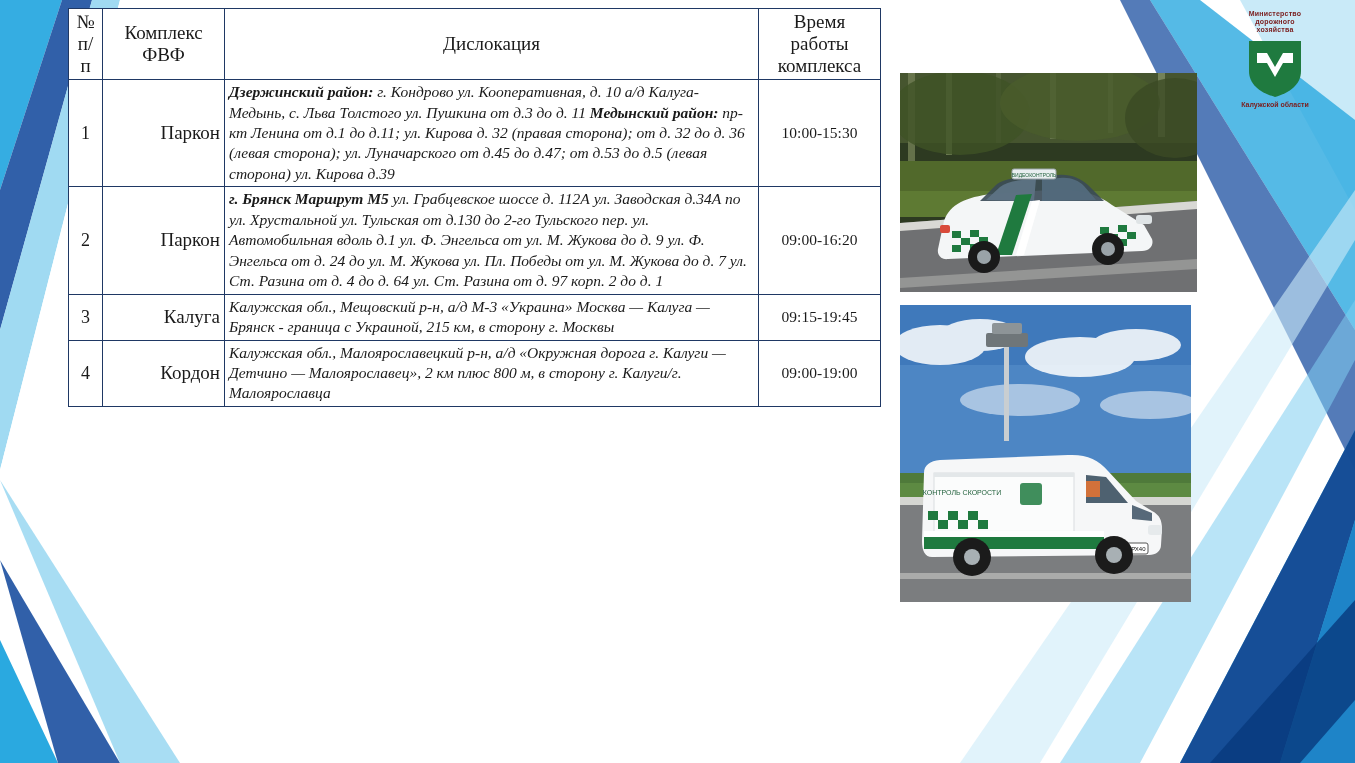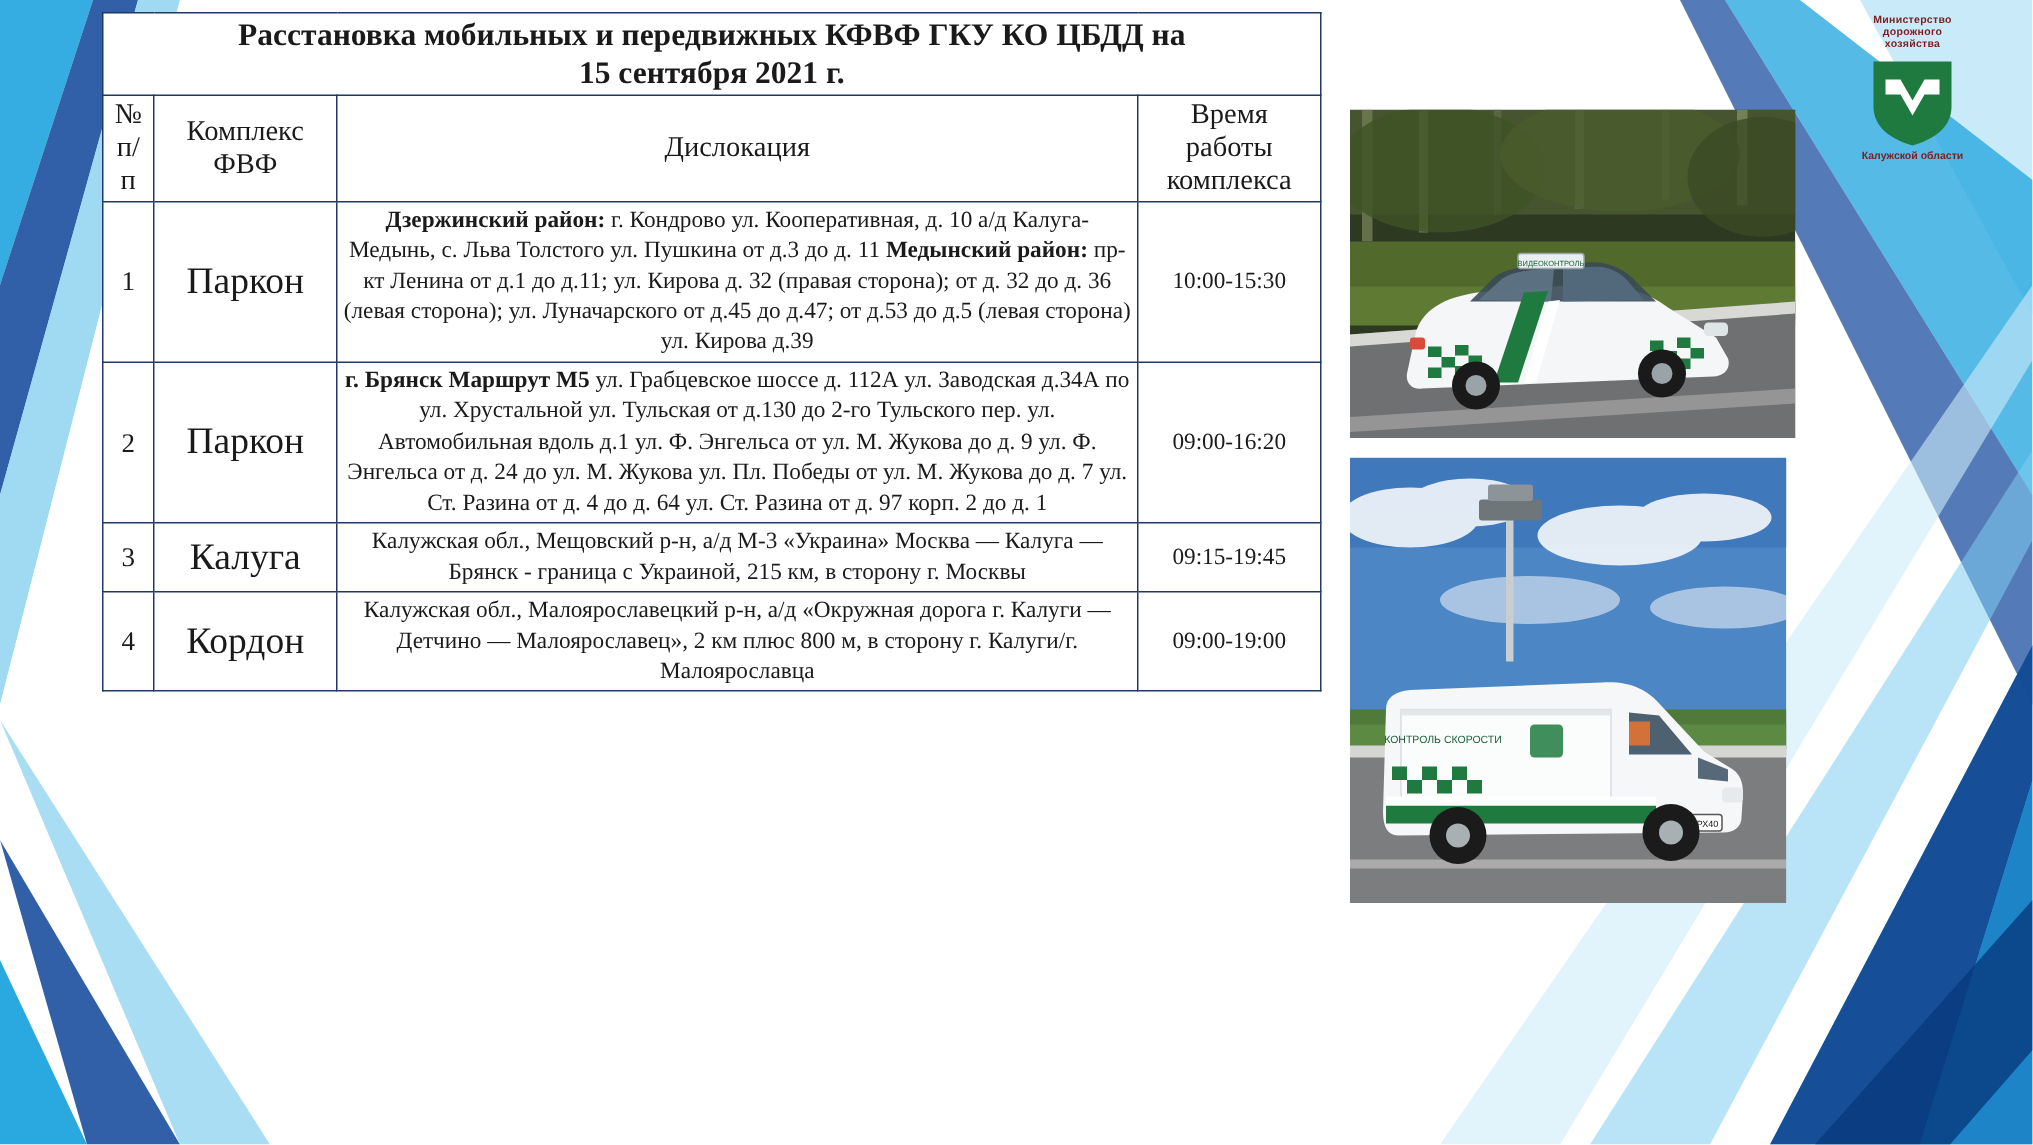--- a/index.html
+++ b/index.html
@@ -63,29 +63,29 @@
   .col-num   { width: 34px; }
   .col-cmplx { width: 122px; }
   .col-disl  { width: 534px; }
   .col-time  { width: 122px; }
 
   td.num {
     text-align: center;
     font-size: 18px;
   }
   td.cmplx {
-    text-align: center;
-    font-size: 25px;
+    text-align: right;
+    font-size: 19px;
     margin-top: 37px;
   }
   td.disl {
-    text-align: center;
     font-size: 15.5px;
     line-height: 1.32;
     padding: 5px 7px;
+    font-style: italic;
   }
   td.disl b { font-weight: bold; }
   td.time {
     text-align: center;
     font-size: 15.5px;
     white-space: nowrap;
     margin-top: 12px;
   }
 
   
@@ -164,26 +164,20 @@
 
 <div class="slide-table-wrap">
   <table class="kfvf">
     <colgroup>
       <col class="col-num">
         <col class="col-cmplx">
         <col class="col-disl">
         <col class="col-time">
     </colgroup>
     <tbody>
-      <tr>
-        <td class="title-cell" colspan="4">
-          <div>Расстановка мобильных и передвижных КФВФ ГКУ КО ЦБДД на</div>
-          <div>15 сентября 2021 г.</div>
-        </td>
-      </tr>
       <tr>
         <td class="hdr">
           <div>№</div>
           <div>п/</div>
           <div>п</div>
         </td>
         <td class="hdr">
           <div>Комплекс</div>
           <div>ФВФ</div>
         </td>

